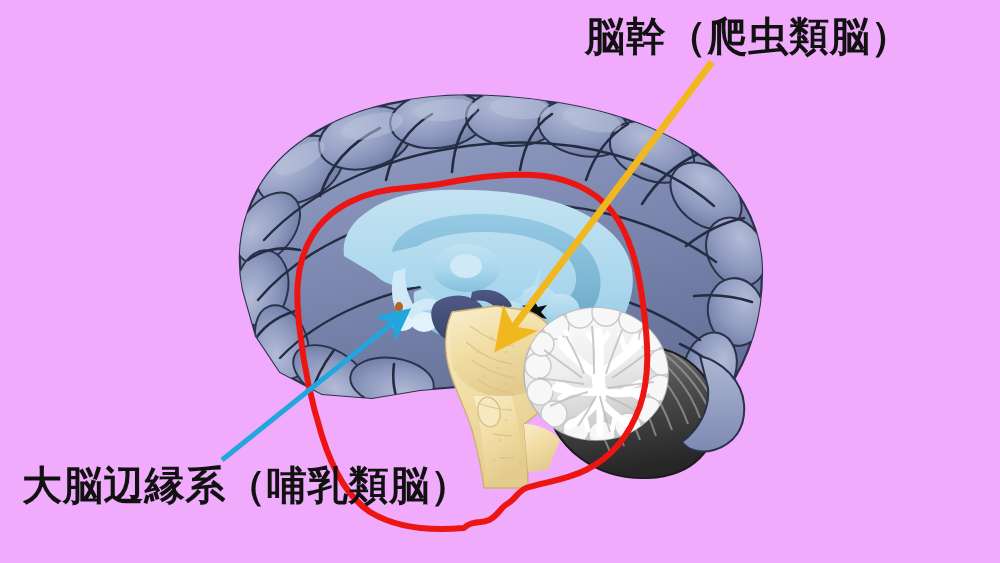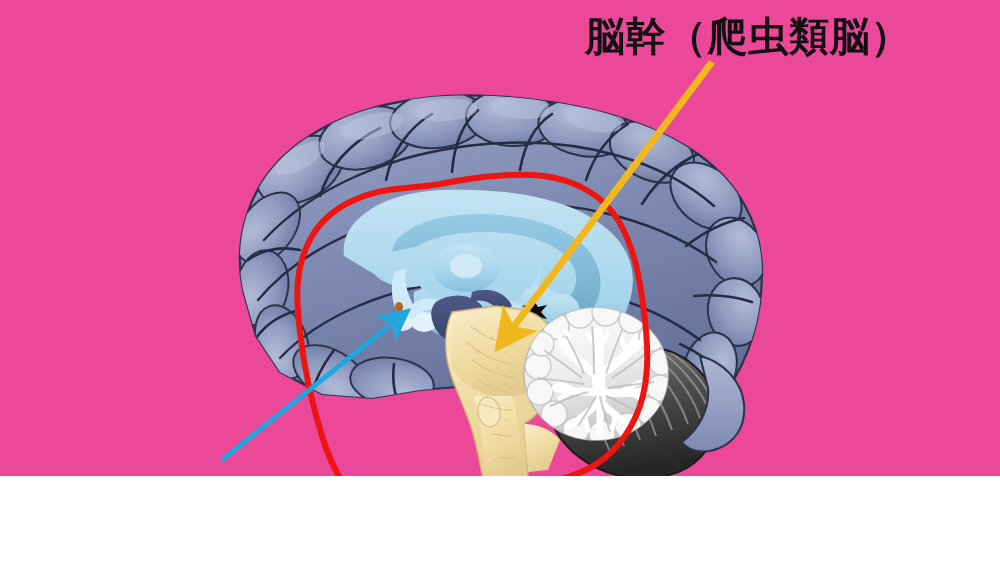--- a/index.html
+++ b/index.html
@@ -7,22 +7,22 @@
     margin: 0;
     padding: 0;
     background: #ffffff;
   }
   body {
     font-family: "Liberation Sans", "DejaVu Sans", sans-serif;
   }
   #stage {
     position: relative;
     width: 1000px;
-    height: 476px;
-    background: #ec4899;
+    height: 563px;
+    background: #f0abfc;
     overflow: hidden;
   }
   #figure-svg {
     position: absolute;
     left: 0;
     top: 0;
     width: 1000px;
     height: 563px;
     display: block;
   }
@@ -423,14 +423,15 @@
              C508,172 470,178 440,184
              C428,186 416,187 406,188 Z" fill="none" stroke="#ec1512" stroke-width="6" stroke-linecap="round" stroke-linejoin="round"></path>
 
     <line x1="712" y1="62" x2="512" y2="329" stroke="#f0b81e" stroke-width="7" stroke-linecap="butt" marker-end="url(#mkYellow)"></line>
 
     <line x1="222" y1="460" x2="394" y2="322" stroke="#23a6dd" stroke-width="5" stroke-linecap="butt" marker-end="url(#mkBlue)"></line>
   </svg>
 
   <div class="annot-label" id="label-brainstem">脳幹（爬虫類脳）</div>
 
+  <div class="annot-label" id="label-limbic">大脳辺縁系（哺乳類脳）</div>
 
 </div>
 
 </body></html>

